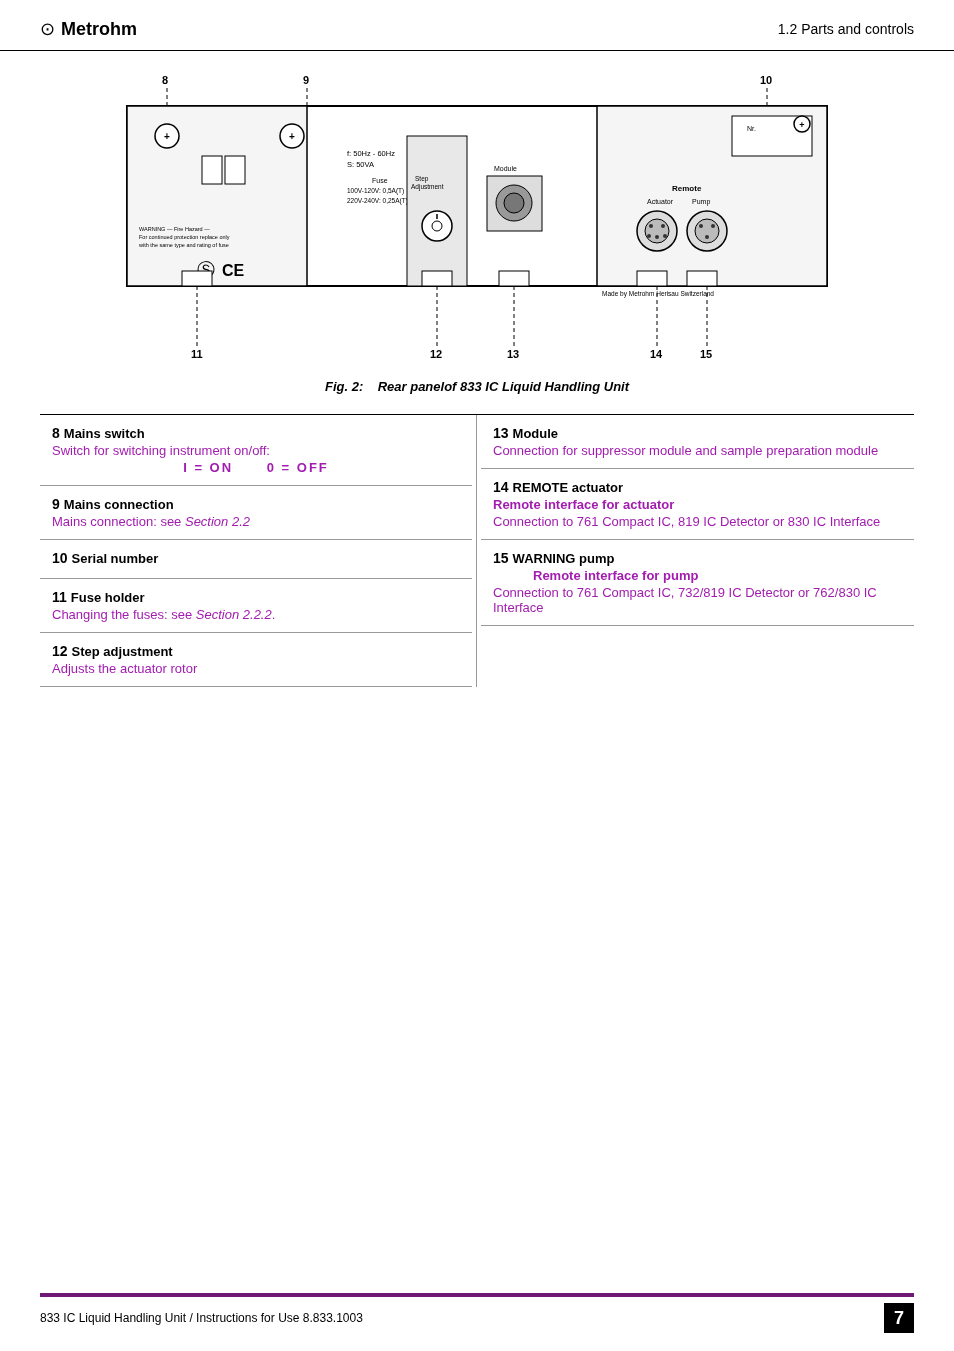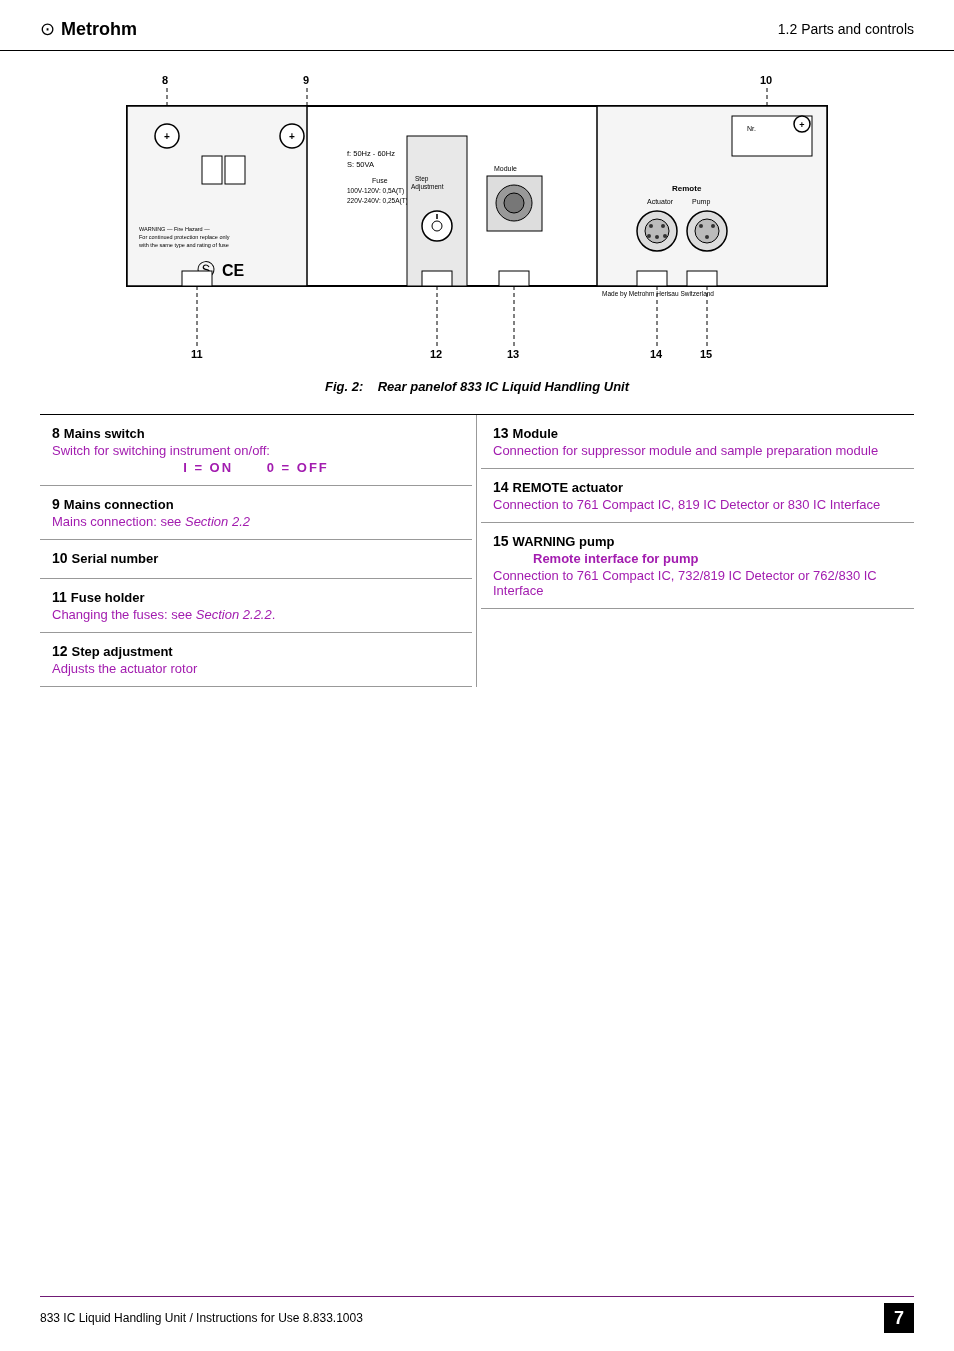--- a/index.html
+++ b/index.html
@@ -105,21 +105,21 @@
 
     
     .page-footer {
       position: absolute;
       bottom: 18px;
       left: 40px;
       right: 40px;
       display: flex;
       justify-content: space-between;
       align-items: center;
-      border-top: 1px solid #701a75;
+      border-top: 4px solid #701a75;
       padding-top: 6px;
     }
 
     .footer-text {
       font-size: 12px;
     }
 
     .page-number {
       font-size: 18px;
       font-weight: bold;
@@ -328,20 +328,21 @@
           <span class="part-title">Module</span>
         </div>
         <div class="part-desc">Connection for suppressor module and sample preparation module</div>
       </div>
 
       <div class="part-item">
         <div class="part-header-line">
           <span class="number-bold">14</span>
           <span class="part-title">REMOTE actuator</span>
         </div>
+        <div class="part-desc" style="font-weight:bold;">Remote interface for actuator</div>
         <div class="part-desc">Connection to 761 Compact IC, 819 IC Detector or 830 IC Interface</div>
       </div>
 
       <div class="part-item">
         <div class="part-header-line">
           <span class="number-bold">15</span>
           <span class="part-title">WARNING pump</span>
         </div>
         <div class="part-desc" style="font-weight:bold;padding-left:40px;">Remote interface for pump</div>
         <div class="part-desc">Connection to 761 Compact IC, 732/819 IC Detector or 762/830 IC Interface</div>

